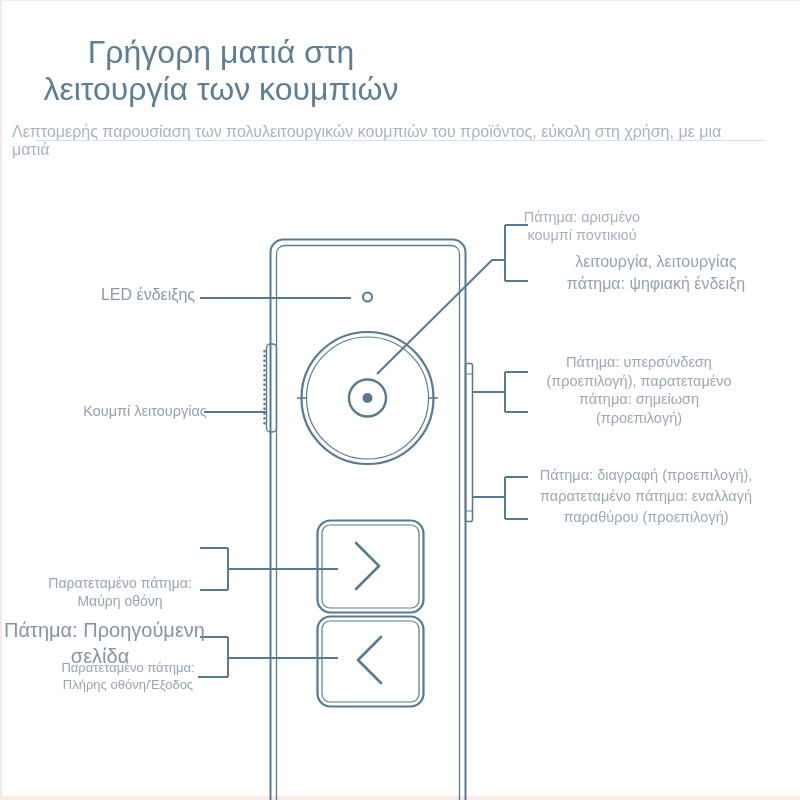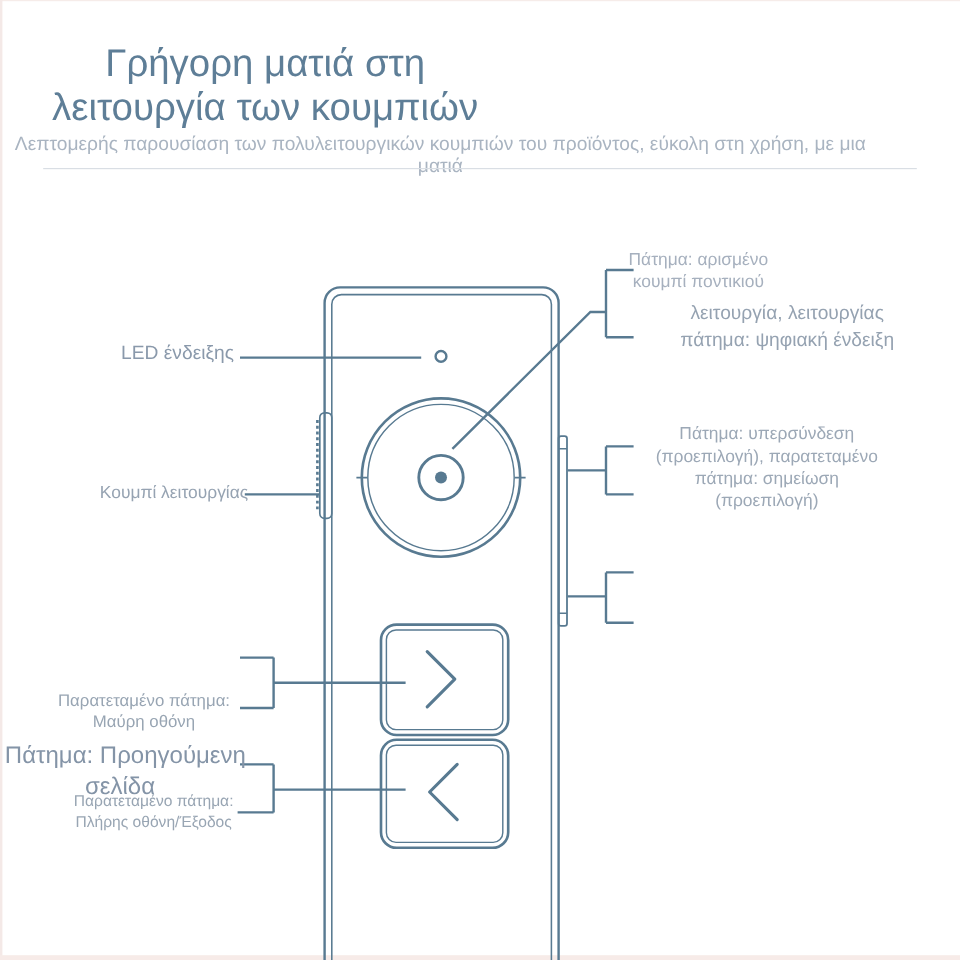--- a/index.html
+++ b/index.html
@@ -10,22 +10,22 @@
   .edge-left{position:absolute;left:0;top:0;width:2px;height:800px;background:#f4e9e7;}
   .edge-top{position:absolute;left:0;top:0;width:800px;height:1px;background:#f6ece9;}
   .edge-bottom{position:absolute;left:0;bottom:0;width:800px;height:4px;background:#f7ebe8;}
 
   .title{
     position:absolute;left:10px;top:18px;width:390px;margin:16px;
     text-align:center;font-size:32px;font-weight:400;line-height:37px;color:#5e7e97;
   }
   .title span{display:block;}
   .subtitle{
-    position:absolute;left:0;top:111px;width:732px;margin:1px;
-    text-align:center;font-size:16px;color:#a9b4c1;
+    position:absolute;left:0;top:111px;width:732px;margin:12px;
+    text-align:left;font-size:16px;color:#a9b4c1;
   }
   .divider{position:absolute;left:36px;top:140px;width:728px;height:1px;background:#d9dee4;}
 
   .lbl{position:absolute;white-space:nowrap;text-align:center;}
   .lbl div{white-space:nowrap;}
 
   .lbl-led{left:55px;top:286px;width:140px;text-align:right;font-size:16px;color:#8a99ab;}
   .lbl-power{left:82px;top:403px;width:126px;font-size:14.5px;color:#96a3b2;}
 
   .lbl-next{left:6px;top:535px;width:188px;font-size:20px;color:#8494a7;}
@@ -132,14 +132,19 @@
   <div class="lbl lbl-ok-double">
     <div>λειτουργία, λειτουργίας</div>
     <div>πάτημα: ψηφιακή ένδειξη</div>
   </div>
   <div class="lbl lbl-hyperlink">
     <div>Πάτημα: υπερσύνδεση</div>
     <div>(προεπιλογή), παρατεταμένο</div>
     <div>πάτημα: σημείωση</div>
     <div>(προεπιλογή)</div>
   </div>
+  <div class="lbl lbl-erase">
+    <div>Πάτημα: διαγραφή (προεπιλογή),</div>
+    <div>παρατεταμένο πάτημα: εναλλαγή</div>
+    <div>παραθύρου (προεπιλογή)</div>
+  </div>
 
 </div>
 
 </body></html>

